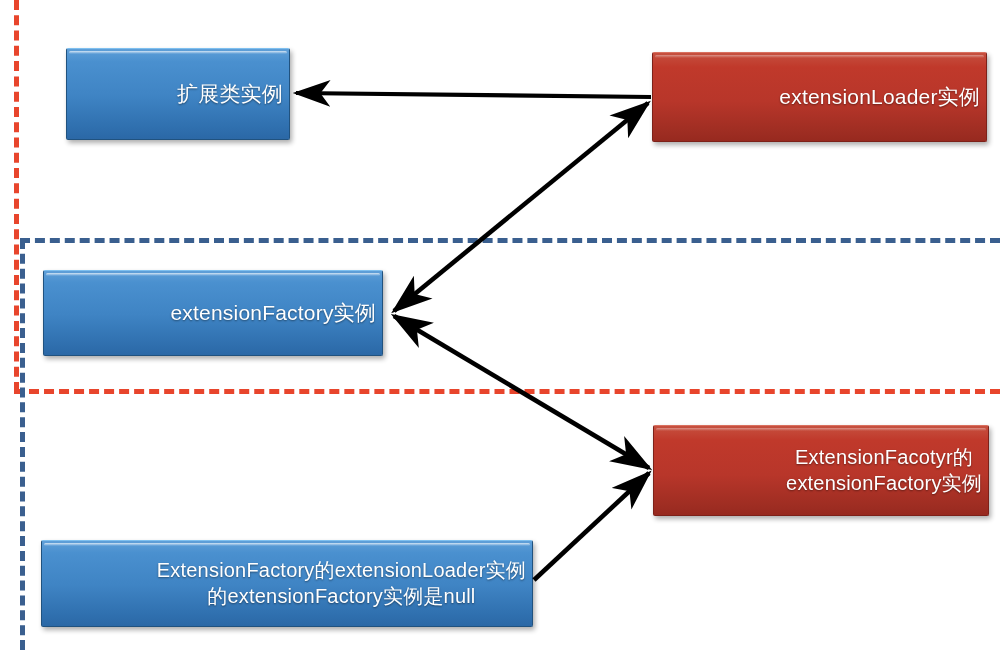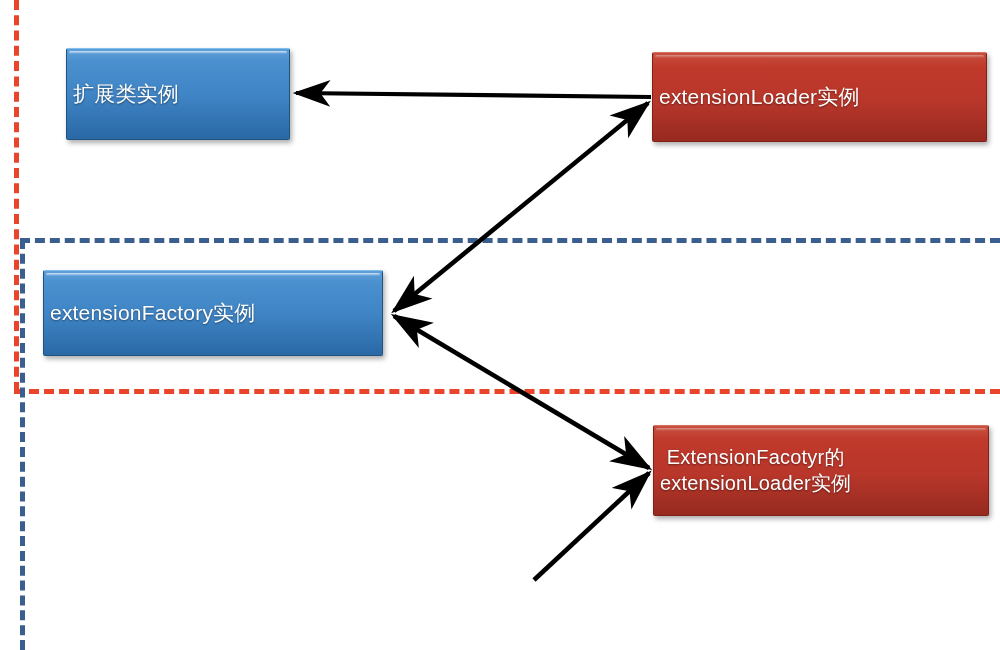--- a/index.html
+++ b/index.html
@@ -56,21 +56,21 @@
     top: 238px;
     width: 980px;
   }
 
   
   .node {
     position: absolute;
     box-sizing: border-box;
     display: flex;
     align-items: center;
-    justify-content: flex-start;
+    justify-content: flex-end;
     text-align: center;
     color: #ffffff;
     line-height: 1.28;
     letter-spacing: .2px;
     border-radius: 2px;
     text-shadow: 0 1px 2px rgba(0,0,0,.45);
     box-shadow: 2px 3px 5px rgba(0,0,0,.32);
     white-space: pre-line;
     padding: 0 6px;
   }
@@ -145,23 +145,27 @@
   <div class="node red" id="node-extension-loader">
     <span>extensionLoader实例</span>
   </div>
 
   <div class="node blue" id="node-extension-factory">
     <span>extensionFactory实例</span>
   </div>
 
   <div class="node red" id="node-factory-loader">
     <span>ExtensionFacotyr的
-extensionLoader实例</span>
+extensionFactory实例</span>
   </div>
 
+  <div class="node blue" id="node-factory-null">
+    <span>ExtensionFactory的extensionLoader实例
+的extensionFactory实例是null</span>
+  </div>
 
   <svg id="connectors" viewBox="0 0 1000 650" xmlns="http://www.w3.org/2000/svg">
     <defs>
       <marker id="arrowEnd" markerWidth="9" markerHeight="9" refX="8.2" refY="3.2" orient="auto" markerUnits="strokeWidth">
         <path d="M0,0 L9,3.2 L0,6.4 L2.4,3.2 z" fill="#000000"></path>
       </marker>
       <marker id="arrowStart" markerWidth="9" markerHeight="9" refX="0.8" refY="3.2" orient="auto" markerUnits="strokeWidth">
         <path d="M9,0 L0,3.2 L9,6.4 L6.6,3.2 z" fill="#000000"></path>
       </marker>
     </defs>

